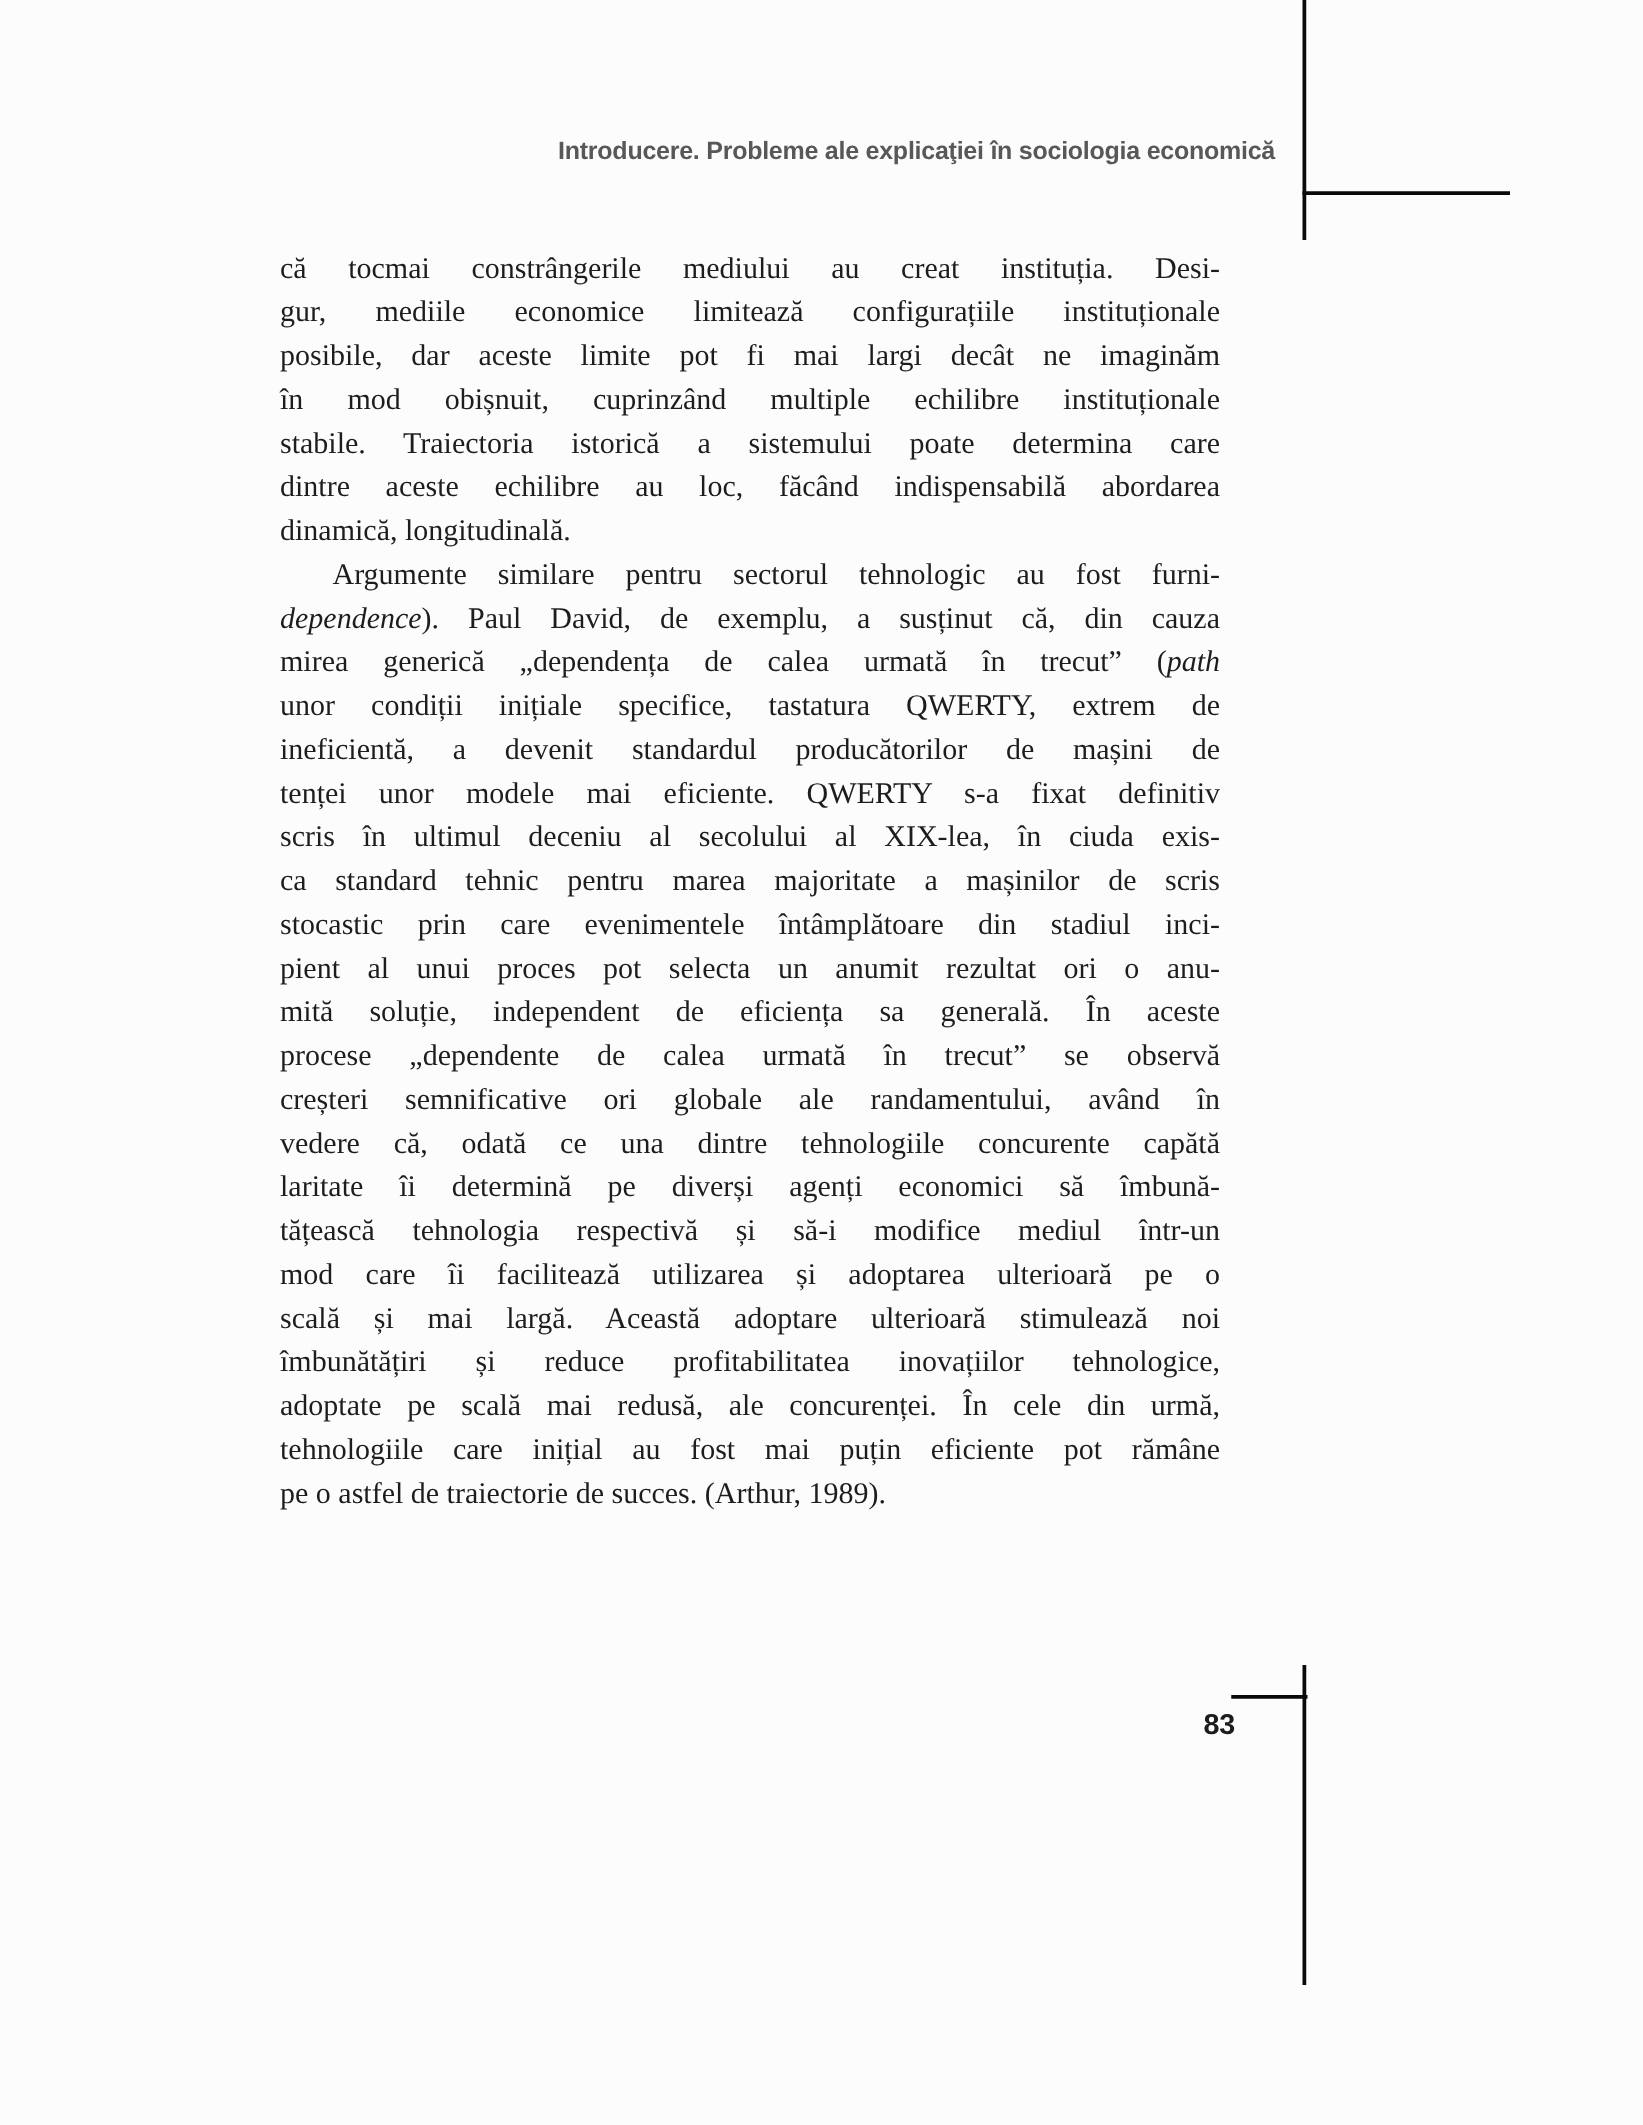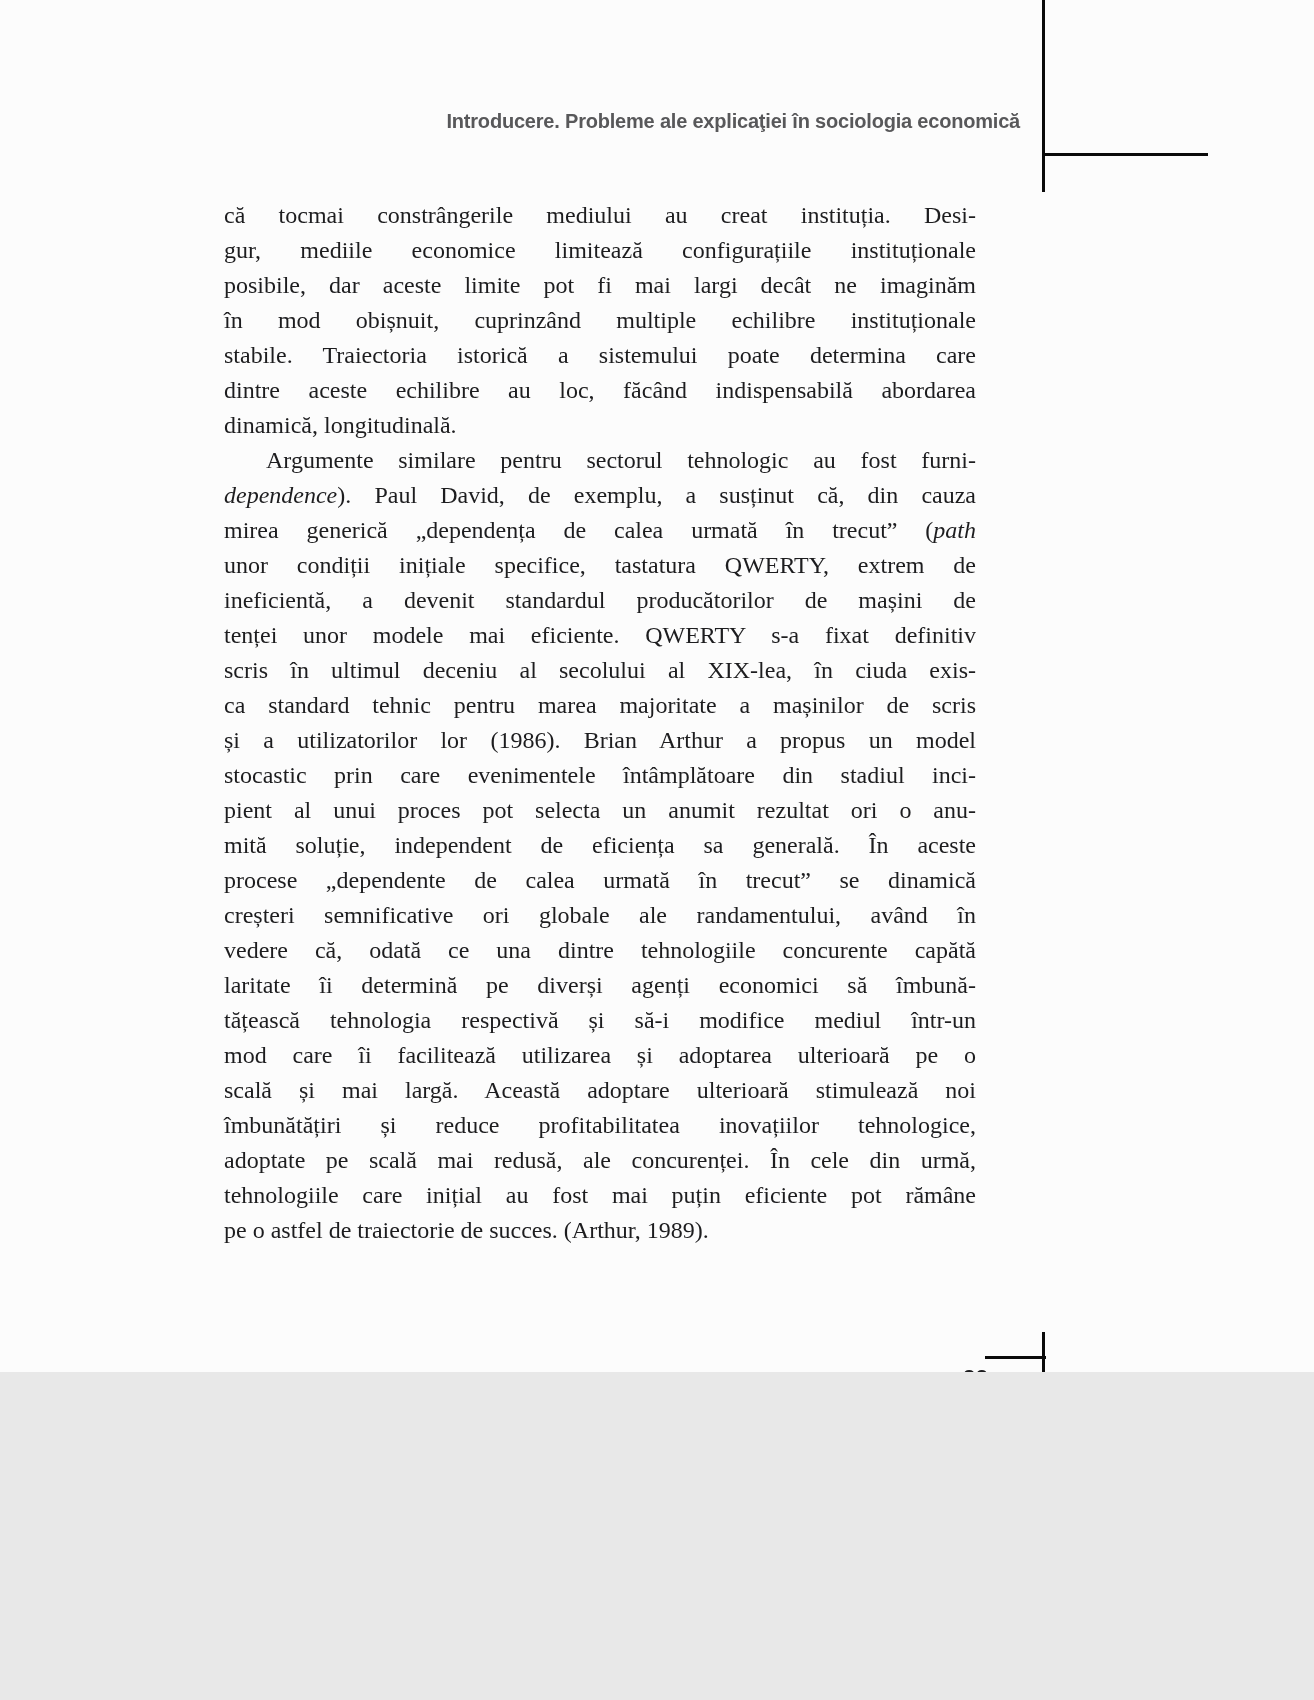--- a/index.html
+++ b/index.html
@@ -6,21 +6,21 @@
     --header-text:#58585a;
     --body-text:#1d1d1f;
     --rule:#0a0a0a;
     --background:#fcfcfc;
   }
   *{margin:0;padding:0;box-sizing:border-box;}
   html,body{background:#e8e8e8;}
   .page{
     position:relative;
     width:1314px;
-    height:1372px;
+    height:1700px;
     background:var(--background);
     overflow:hidden;
     margin:0 auto;
     font-family:"Liberation Serif", serif;
   }
   .running-header{
     position:absolute;
     left:235px;
     top:110px;
     width:785px;
@@ -92,25 +92,24 @@
       </div>
       <div class="para indent">
         <div class="line first"><span>Argumente similare pentru sectorul tehnologic au fost furni-</span></div>
         <div class="line"><em>dependence</em><span>). Paul David, de exemplu, a susținut că, din cauza</span></div>
         <div class="line"><span>mirea generică „dependența de calea urmată în trecut” (</span><em>path</em></div>
         <div class="line"><span>unor condiții inițiale specifice, tastatura QWERTY, extrem de</span></div>
         <div class="line"><span>ineficientă, a devenit standardul producătorilor de mașini de</span></div>
         <div class="line"><span>tenței unor modele mai eficiente. QWERTY s-a fixat definitiv</span></div>
         <div class="line"><span>scris în ultimul deceniu al secolului al XIX-lea, în ciuda exis-</span></div>
         <div class="line"><span>ca standard tehnic pentru marea majoritate a mașinilor de scris</span></div>
-        <div class="line"><span>și a utilizatorilor lor (1986). Brian Arthur a propus un model</span></div>
         <div class="line"><span>stocastic prin care evenimentele întâmplătoare din stadiul inci-</span></div>
         <div class="line"><span>pient al unui proces pot selecta un anumit rezultat ori o anu-</span></div>
         <div class="line"><span>mită soluție, independent de eficiența sa generală. În aceste</span></div>
-        <div class="line"><span>procese „dependente de calea urmată în trecut” se dinamică</span></div>
+        <div class="line"><span>procese „dependente de calea urmată în trecut” se observă</span></div>
         <div class="line"><span>creșteri semnificative ori globale ale randamentului, având în</span></div>
         <div class="line"><span>vedere că, odată ce una dintre tehnologiile concurente capătă</span></div>
         <div class="line"><span>laritate îi determină pe diverși agenți economici să îmbună-</span></div>
         <div class="line"><span>tățească tehnologia respectivă și să-i modifice mediul într-un</span></div>
         <div class="line"><span>mod care îi facilitează utilizarea și adoptarea ulterioară pe o</span></div>
         <div class="line"><span>scală și mai largă. Această adoptare ulterioară stimulează noi</span></div>
         <div class="line"><span>îmbunătățiri și reduce profitabilitatea inovațiilor tehnologice,</span></div>
         <div class="line"><span>adoptate pe scală mai redusă, ale concurenței. În cele din urmă,</span></div>
         <div class="line"><span>tehnologiile care inițial au fost mai puțin eficiente pot rămâne</span></div>
         <div class="line last"><span>pe o astfel de traiectorie de succes. (Arthur, 1989).</span></div>

